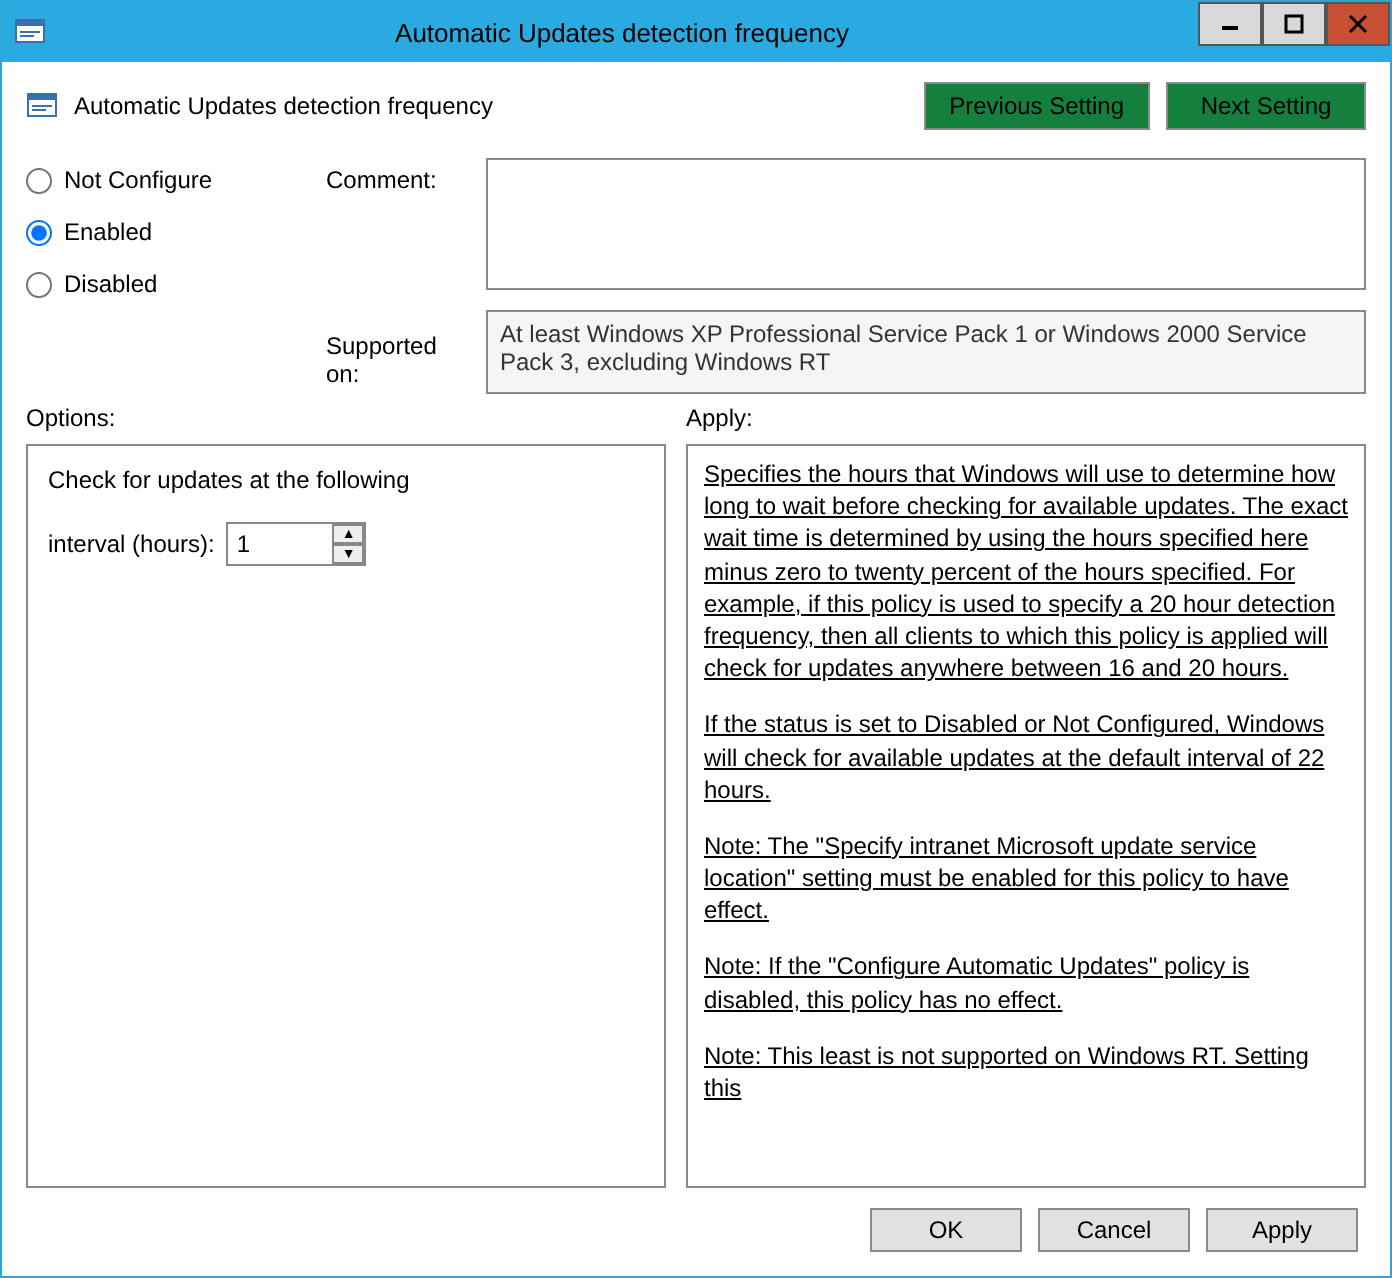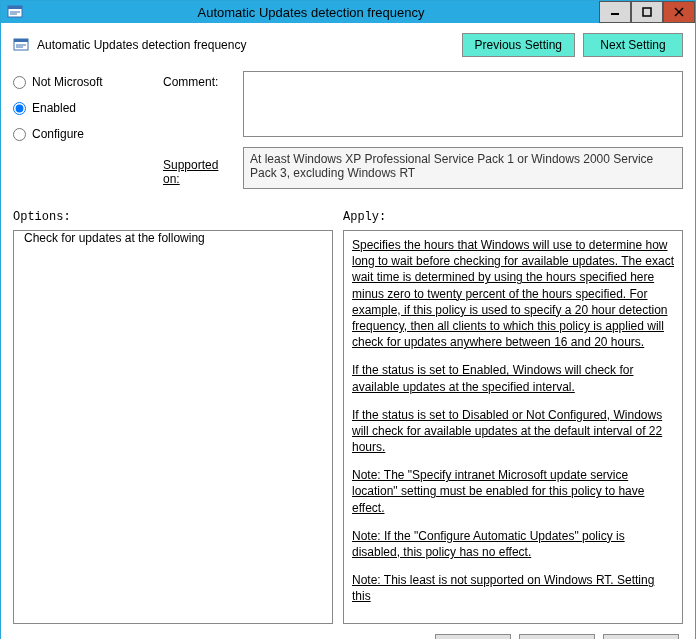--- a/index.html
+++ b/index.html
@@ -24,21 +24,21 @@
   .win-controls { display:flex; height:100%; }
   .win-btn { width:32px; height:22px; border:1px solid #555; margin-top:0; display:flex; align-items:center; justify-content:center; font-family:Arial; font-size:11px; cursor:default;}
   .win-min { background:#d9d9d9; }
   .win-max { background:#d9d9d9; }
   .win-close { background:#c94f34; color:#000; font-weight:bold; font-size:14px;}
   .client { flex:1; background:#fff; padding:10px 12px 8px 12px; display:flex; flex-direction:column; }
   .header-row { display:flex; align-items:center; justify-content:space-between; margin-bottom:8px; }
   .header-left { display:flex; align-items:center; gap:8px; }
   .header-buttons { display:flex; gap:8px; }
   button.gp {
-    background:#5eead4; border:1px solid #8a8a8a; padding:4px 12px; font-family:inherit; font-size:12px;
+    background:#15803d; border:1px solid #8a8a8a; padding:4px 12px; font-family:inherit; font-size:12px;
     cursor:default; min-width:100px;
   }
   .top-grid {
     display:grid;
     grid-template-columns:150px 80px 1fr;
     row-gap:6px;
     align-items:start;
     margin-top:6px;
   }
   .radio-col { display:flex; flex-direction:column; gap:12px; padding-top:4px;}
@@ -47,27 +47,27 @@
   .lbl { font-size:12px; text-align:left; padding-right:6px; padding-top:4px;}
   .textbox-wrap { position:relative; }
   textarea.comment {
     width:100%; height:66px; resize:none; border:1px solid #888; font-family:inherit; font-size:12px;
     padding:4px 20px 4px 4px; overflow-y:scroll;
   }
   textarea.supported {
     width:100%; height:42px; resize:none; border:1px solid #888; font-family:inherit; font-size:12px;
     padding:4px 20px 4px 6px; background:#f5f5f5; color:#333; overflow-y:scroll;
   }
-  .mid-labels { display:flex; margin-top:18px;font-family:Liberation Mono, monospace; }
+  .mid-labels { display:flex; margin-top:2px; }
   .mid-labels .opt { width:330px; }
   .panels { display:flex; gap:10px; margin-top:6px; flex:1; min-height:0;}
   .panel {
     border:1px solid #888; background:#fff; font-size:12px; overflow:auto;
   }
-  .panel.options { width:320px; padding:0 10px; }
+  .panel.options { width:320px; padding:10px 10px; }
   .panel.help { flex:1; padding:6px 8px; overflow-y:scroll; line-height:1.35;}
   .spin-wrap { display:flex; align-items:center; gap:6px; margin-top:14px;}
   .spin { position:relative; display:inline-flex; }
   .spin input {
     width:70px; height:22px; border:1px solid #888; padding:2px 18px 2px 4px; font-family:inherit; font-size:12px;
   }
   .spin-btns { position:absolute; right:1px; top:1px; bottom:1px; width:16px; display:flex; flex-direction:column;}
   .spin-b { flex:1; border:1px solid #888; background:#eee; font-size:7px; display:flex; align-items:center; justify-content:center; cursor:default;}
   .help p { margin:0 0 12px 0;text-decoration:underline; }
   .footer { display:flex; justify-content:flex-end; gap:8px; padding:10px 4px 4px 4px;}
@@ -123,55 +123,64 @@
       <div class="header-buttons">
         <button class="gp">Previous Setting</button>
         <button class="gp">Next Setting</button>
       </div>
     </div>
 
     <div class="top-grid">
       <div class="radio-col">
         <label class="radio-item">
           <input type="radio" name="state" style="">
-          <span>Not Microsoft</span>
+          <span>Not Configure</span>
         </label>
         <label class="radio-item">
           <input type="radio" name="state" checked="" style="">
           <span>Enabled</span>
         </label>
         <label class="radio-item">
           <input type="radio" name="state" style="">
-          <span>Configure</span>
+          <span>Disabled</span>
         </label>
       </div>
       <div class="lbl">Comment:</div>
       <div class="textbox-wrap">
         <textarea class="comment" style=""></textarea>
       </div>
 
       <div></div>
-      <div class="lbl" style="align-self:center;text-decoration:underline;">Supported on:</div>
+      <div class="lbl" style="align-self:center;">Supported on:</div>
       <div class="textbox-wrap">
         <textarea class="supported" readonly="" style="">At least Windows XP Professional Service Pack 1 or Windows 2000 Service Pack 3, excluding Windows RT</textarea>
       </div>
     </div>
 
     <div class="mid-labels">
       <div class="opt">Options:</div>
       <div>Apply:</div>
     </div>
 
     <div class="panels">
       <div class="panel options">
         <div>Check for updates at the following</div>
+        <div class="spin-wrap">
+          <span>interval (hours):</span>
+          <span class="spin">
+            <input type="text" value="1" style="">
+            <span class="spin-btns">
+              <span class="spin-b">▲</span>
+              <span class="spin-b">▼</span>
+            </span>
+          </span>
+        </div>
       </div>
       <div class="panel help">
         <p>Specifies the hours that Windows will use to determine how long to wait before checking for available updates. The exact wait time is determined by using the hours specified here minus zero to twenty percent of the hours specified. For example, if this policy is used to specify a 20 hour detection frequency, then all clients to which this policy is applied will check for updates anywhere between 16 and 20 hours.</p>
-        <p>If the status is set to Enabled, Windows will check for available updates at the specified interval.</p>
         <p>If the status is set to Disabled or Not Configured, Windows will check for available updates at the default interval of 22 hours.</p>
         <p>Note: The "Specify intranet Microsoft update service location" setting must be enabled for this policy to have effect.</p>
         <p>Note: If the "Configure Automatic Updates" policy is disabled, this policy has no effect.</p>
         <p>Note: This least is not supported on Windows RT. Setting this</p>
       </div>
     </div>
 
     <div class="footer">
       <button class="act">OK</button>
       <button class="act">Cancel</button>

